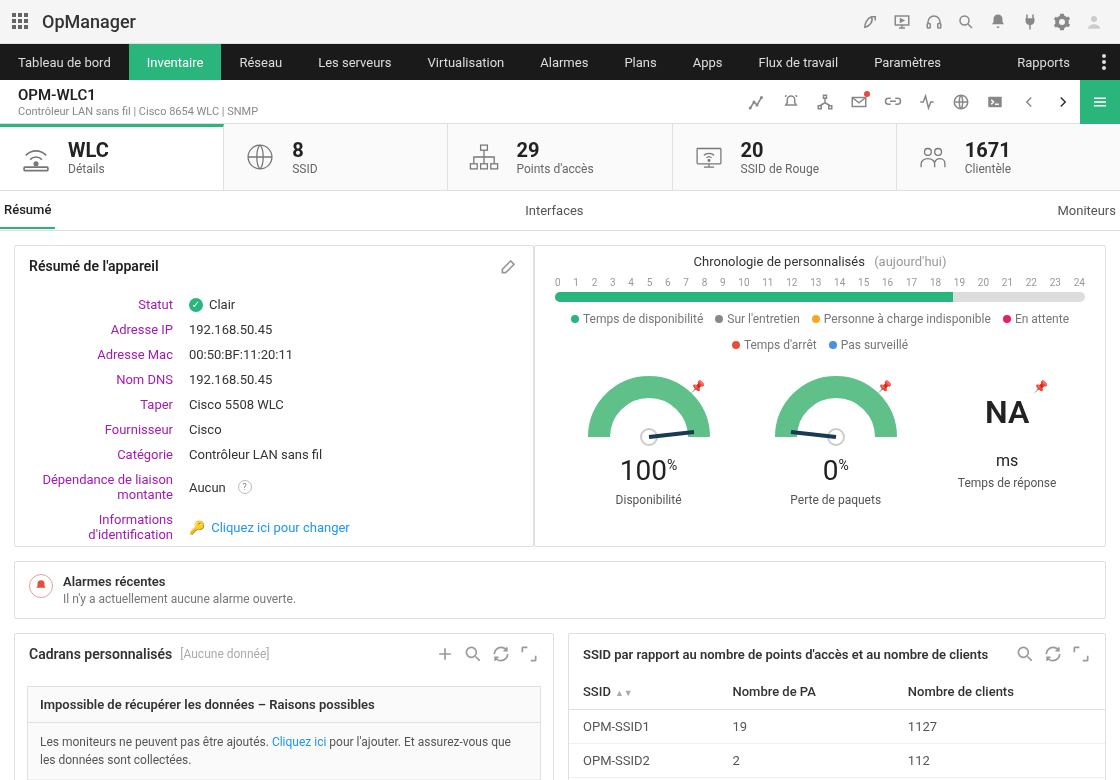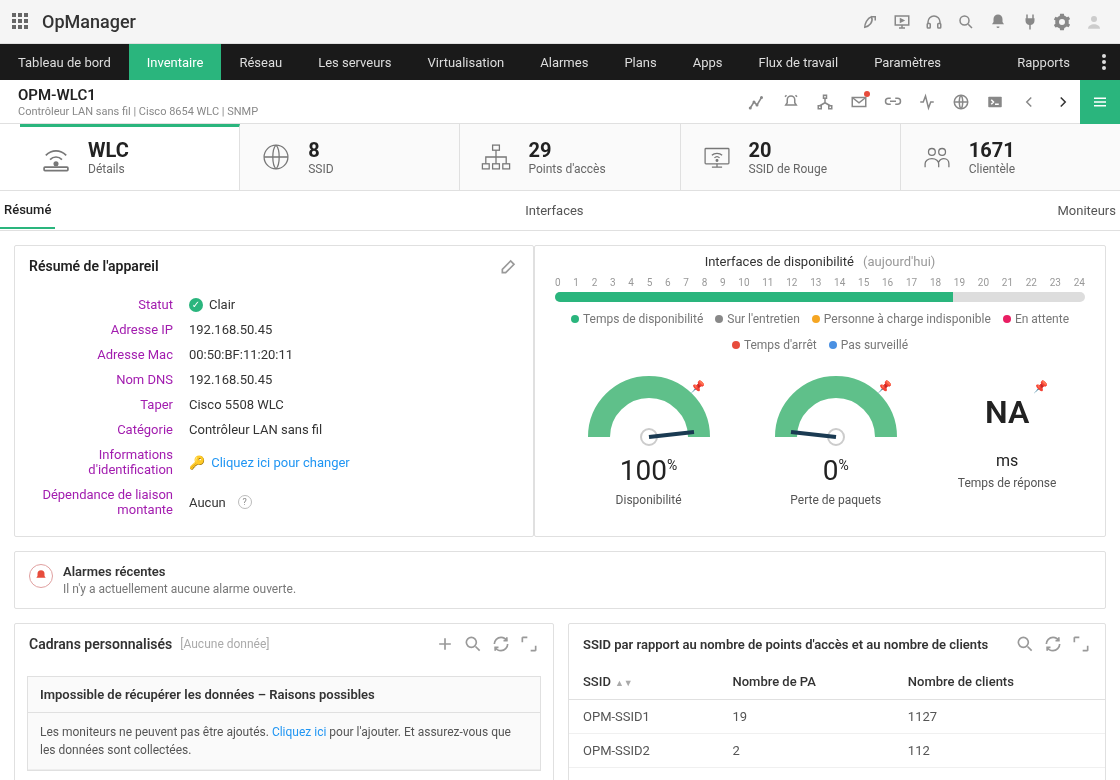--- a/index.html
+++ b/index.html
@@ -21,21 +21,21 @@
 .subheader .subtitle { font-size: 11px; color: #888; margin-top: 1px; }
 .subheader .spacer { flex: 1; }
 .subheader .sicon { width: 34px; height: 34px; display: flex; align-items: center; justify-content: center; color: #888; cursor: pointer; position: relative; }
 .subheader .sicon svg { width: 18px; height: 18px; }
 .subheader .sicon.red-dot::after { content: ''; position: absolute; top: 6px; right: 6px; width: 6px; height: 6px; background: #e74c3c; border-radius: 50%; }
 .subheader .hamburger { width: 40px; height: 44px; background: #2ab57d; display: flex; align-items: center; justify-content: center; cursor: pointer; }
 .subheader .hamburger svg { width: 18px; height: 18px; color: #fff; }
 .statstrip { display: flex; border-bottom: 1px solid #e0e0e0; }
 .statcard { flex: 1; border-right: 1px solid #e0e0e0; padding: 14px 18px; display: flex; align-items: center; gap: 14px; background: #fafafa; }
 .statcard:last-child { border-right: none; }
-.statcard.active { background: #fff; border-top: 3px solid #2ab57d; padding-top: 11px; margin-left: 20px; }
+.statcard.active { background: #fff; border-top: 3px solid #2ab57d; padding-top: 11px; }
 .statcard .sicon2 { width: 36px; height: 36px; display: flex; align-items: center; justify-content: center; color: #777; }
 .statcard .sicon2 svg { width: 34px; height: 34px; }
 .statcard .big { font-size: 20px; font-weight: 700; color: #222; }
 .statcard .lbl { font-size: 12px; color: #666; }
 .subtabs { height: 40px; display: flex; align-items: center; justify-content: space-between; gap: 28px; border-bottom: 1px solid #e0e0e0; font-size: 13px; }
 .subtabs .tab { padding: 10px 4px; cursor: pointer; color: #555; }
 .subtabs .tab.active { color: #222; border-bottom: 2px solid #2ab57d; font-weight: 500; }
 .content { padding: 14px; display: flex; flex-direction: column; gap: 14px; }
 .row { display: flex; }
 .panel { border: 1px solid #e0e0e0; border-radius: 2px; background: #fff; }
@@ -362,44 +362,48 @@
           </div>
         <div class="srow">
             <div class="k">Nom DNS</div>
             <div class="v">192.168.50.45</div>
           </div>
         <div class="srow">
             <div class="k">Taper</div>
             <div class="v">Cisco 5508 WLC</div>
           </div>
         <div class="srow">
+            <div class="k">Fournisseur</div>
+            <div class="v">Cisco</div>
+          </div>
+        <div class="srow">
             <div class="k">Catégorie</div>
             <div class="v">Contrôleur LAN sans fil</div>
+          </div>
+        <div class="srow">
+            <div class="k">Dépendance de liaison montante</div>
+            <div class="v">
+              <span>Aucun</span>
+              <span class="help">?</span>
+            </div>
           </div>
         <div class="srow">
             <div class="k">Informations d'identification</div>
             <div class="v">
               <span style="color:#f5a623">🔑</span>
               <a href="#">Cliquez ici pour changer</a>
             </div>
           </div>
-        <div class="srow">
-            <div class="k">Dépendance de liaison montante</div>
-            <div class="v">
-              <span>Aucun</span>
-              <span class="help">?</span>
-            </div>
-          </div>
 
       </div>
     </div>
 
     <div class="panel avail-panel">
       <div class="avail-head">
-        <span>Interfaces de disponibilité</span>
+        <span>Chronologie de personnalisés</span>
         <span class="muted">(aujourd'hui)</span>
       </div>
       <div class="timeline">
         <div class="hours" id="hours">
             <span>0</span>
             <span>1</span>
             <span>2</span>
             <span>3</span>
             <span>4</span>
             <span>5</span>

